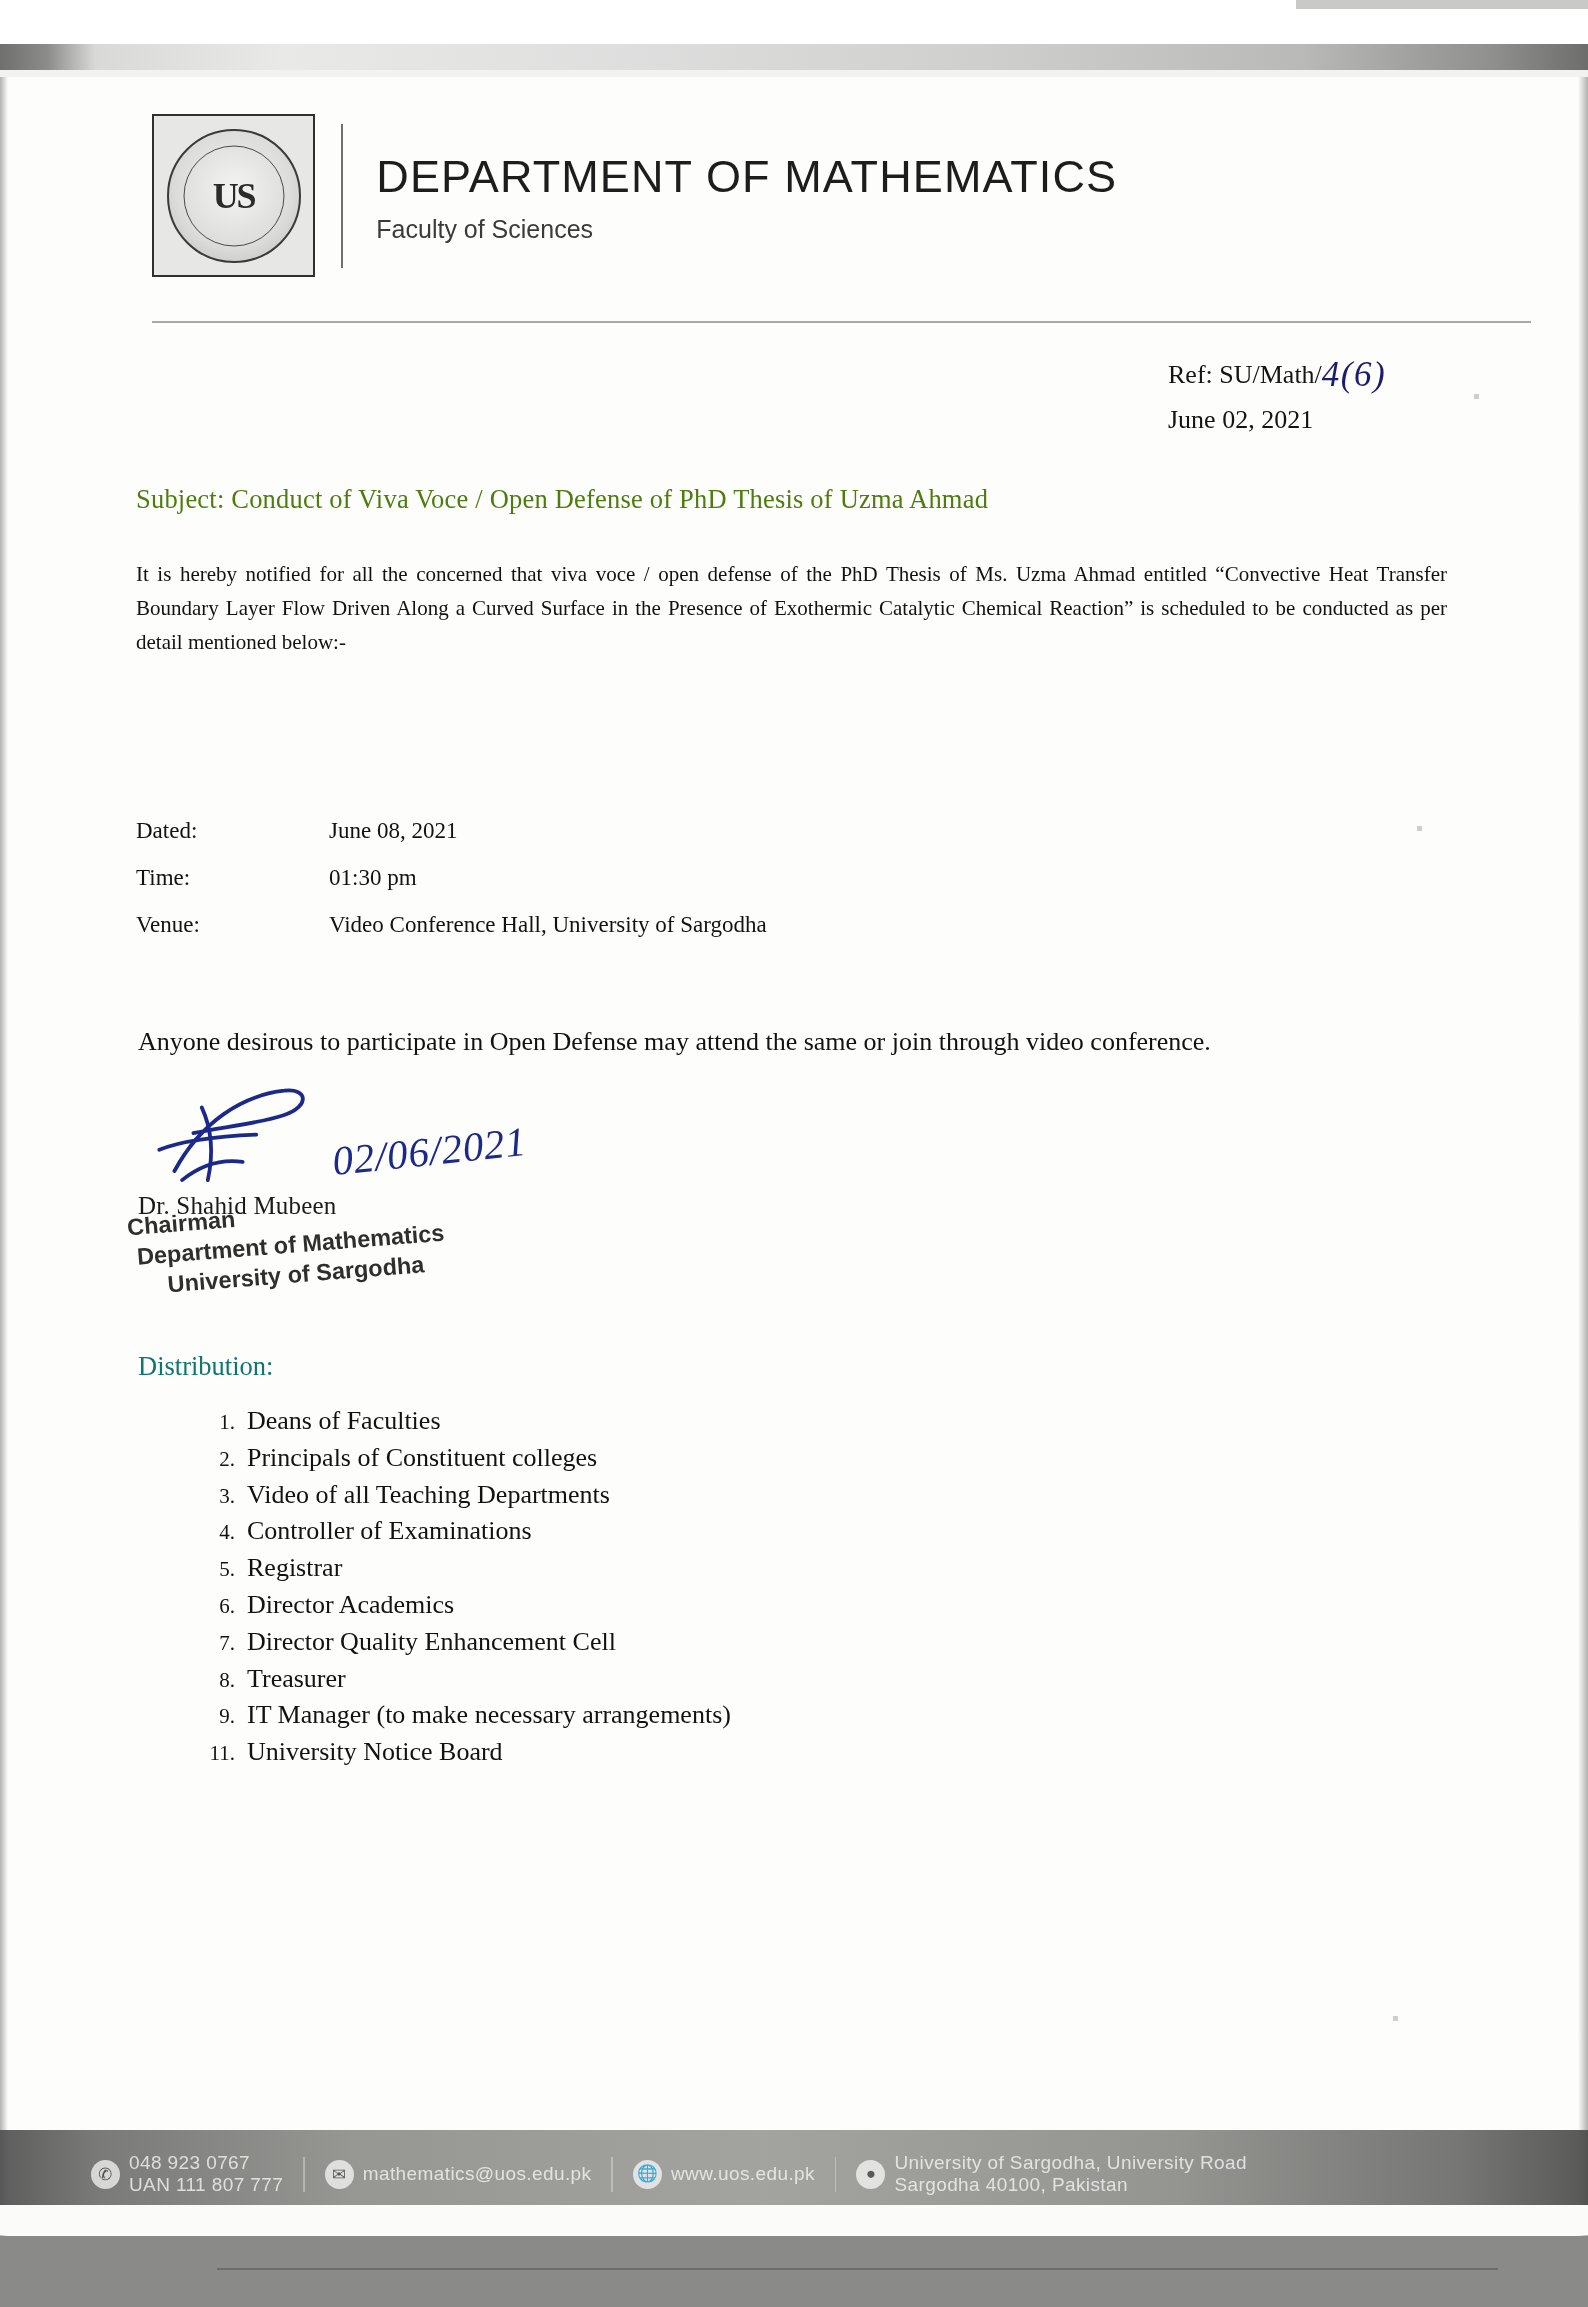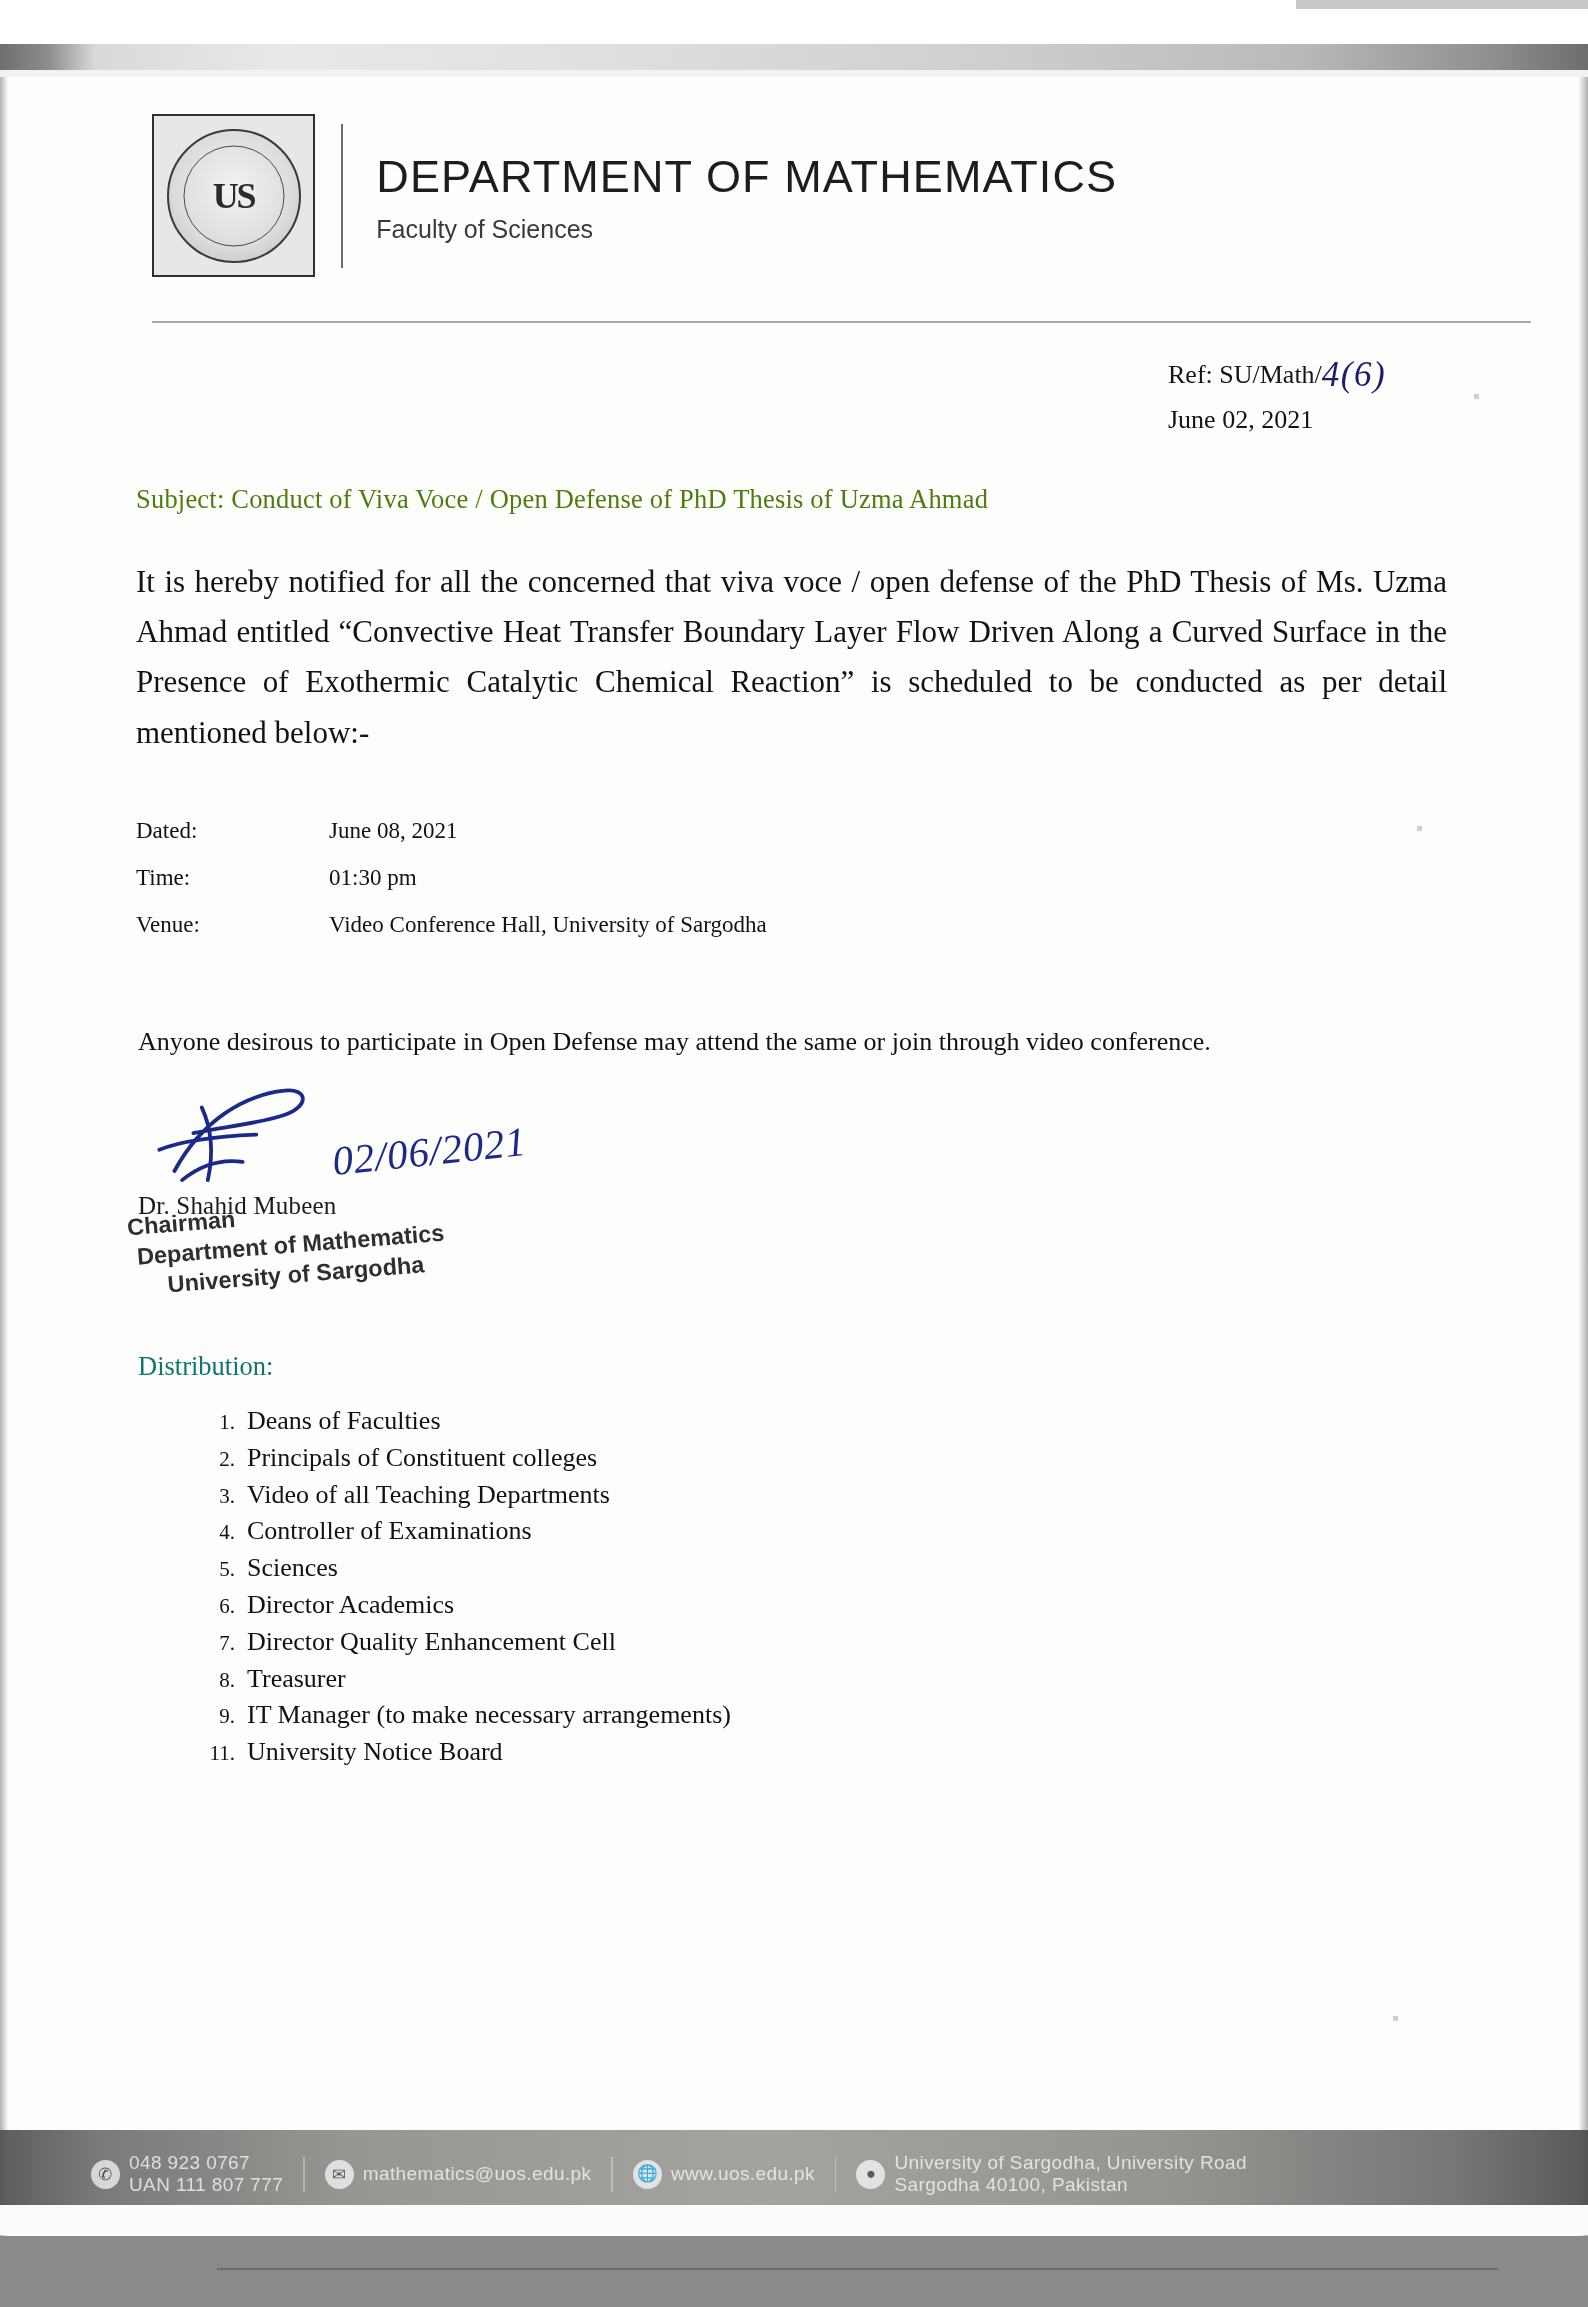--- a/index.html
+++ b/index.html
@@ -157,21 +157,21 @@
     left: 136px;
     font-size: 26.5px;
     color: #4d7c0f;
     letter-spacing: 0.2px;
   }
   .para {
     position: absolute;
     top: 557px;
     left: 136px;
     width: 1311px;
-    font-size: 31px;
+    font-size: 21px;
     line-height: 1.62;
     color: #121212;
     text-align: justify;
   }
   .details {
     position: absolute;
     top: 819px;
     left: 136px;
     width: 1061px;
     font-size: 23px;
@@ -412,21 +412,21 @@
     <div class="item">
         <span class="num">3.</span>
         <span class="txt">Video of all Teaching Departments</span>
       </div>
     <div class="item">
         <span class="num">4.</span>
         <span class="txt">Controller of Examinations</span>
       </div>
     <div class="item">
         <span class="num">5.</span>
-        <span class="txt">Sciences</span>
+        <span class="txt">Registrar</span>
       </div>
     <div class="item">
         <span class="num">6.</span>
         <span class="txt">Director Academics</span>
       </div>
     <div class="item">
         <span class="num">7.</span>
         <span class="txt">Director Quality Enhancement Cell</span>
       </div>
     <div class="item">

